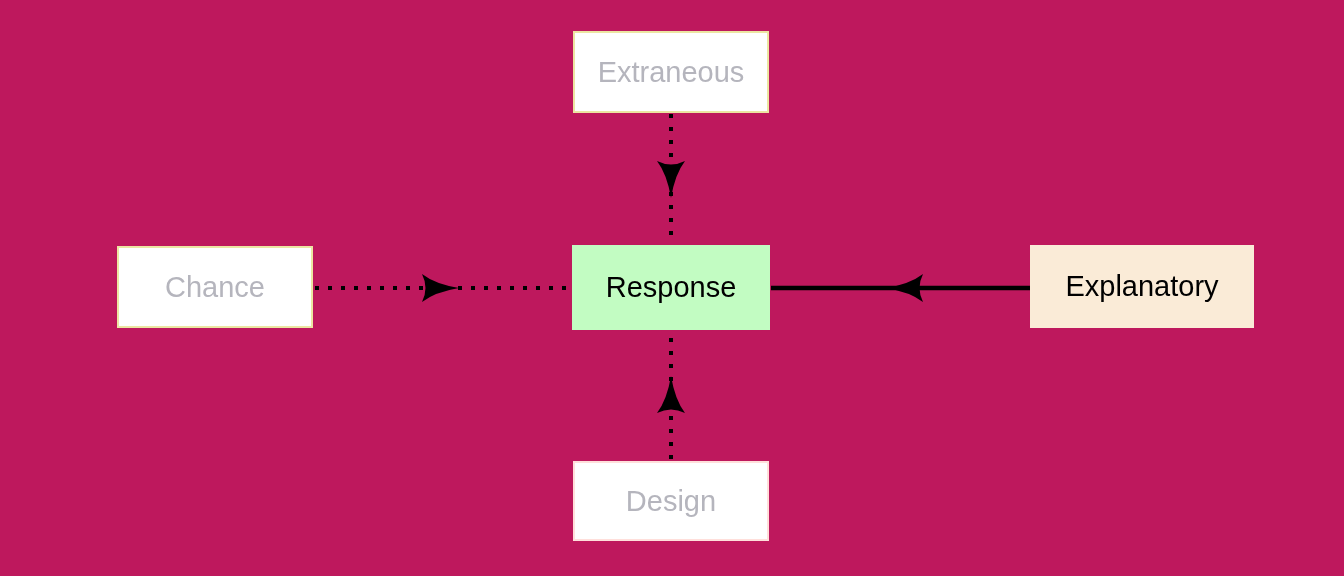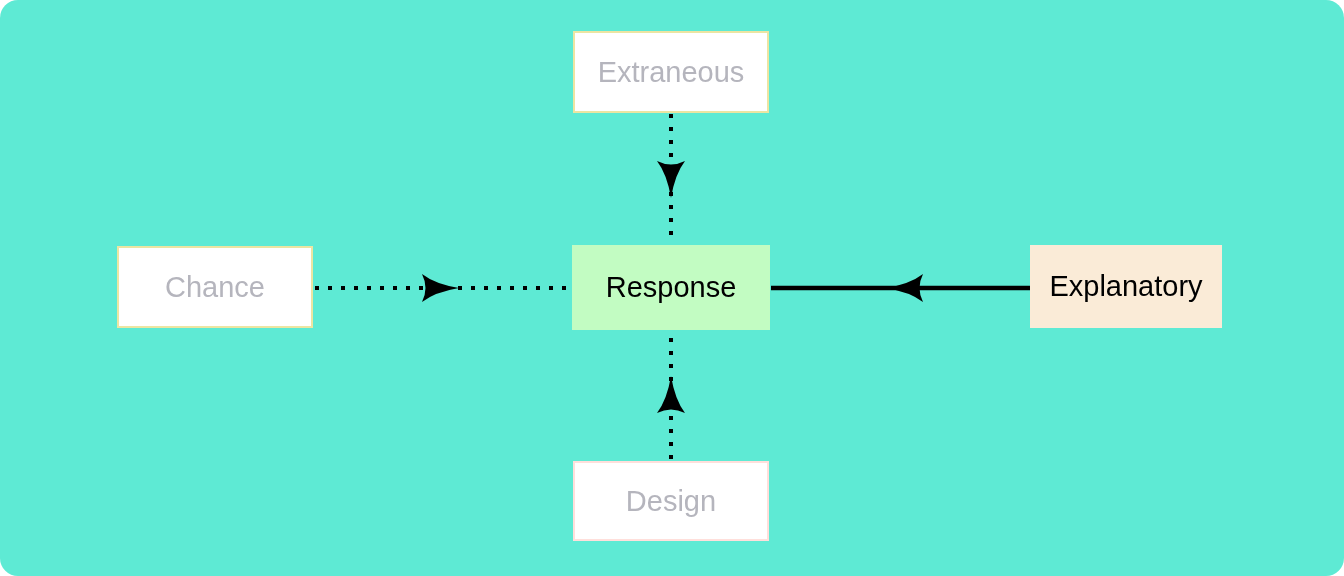--- a/index.html
+++ b/index.html
@@ -4,41 +4,40 @@
 <style>
   html, body { margin: 0; padding: 0; }
   body {
     font-family: "Liberation Sans", "DejaVu Sans", sans-serif;
     background: #ffffff;
   }
   #canvas {
     position: relative;
     width: 1344px;
     height: 576px;
-    background: #5eead4;
+    background: #be185d;
     overflow: hidden;
-    border-radius: 18px;
   }
   .node {
     position: absolute;
     box-sizing: border-box;
     display: flex;
     align-items: center;
     justify-content: center;
     font-size: 29px;
     line-height: 1;
     background: #ffffff;
     user-select: none;
   }
   .node.faded { border: 2px solid #cccccc; }
   .node.filled { border: none; }
   #node-extraneous { left: 573px; top: 31px;  width: 196px; height: 82px; }
   #node-chance     { left: 117px; top: 246px; width: 196px; height: 82px; }
   #node-response   { left: 572px; top: 245px; width: 198px; height: 85px; }
-  #node-explanatory{ left: 1030px;top: 245px; width: 192px; height: 83px; }
+  #node-explanatory{ left: 1030px;top: 245px; width: 224px; height: 83px; }
   #node-design     { left: 573px; top: 461px; width: 196px; height: 80px; justify-content: center; }
   #edges {
     position: absolute;
     left: 0; top: 0;
     width: 1344px;
     height: 576px;
     pointer-events: none;
   }
   .edge-line       { fill: none; stroke: #000; stroke-width: 4; }
   .edge-line.dashed{ stroke-dasharray: 4 9; }

